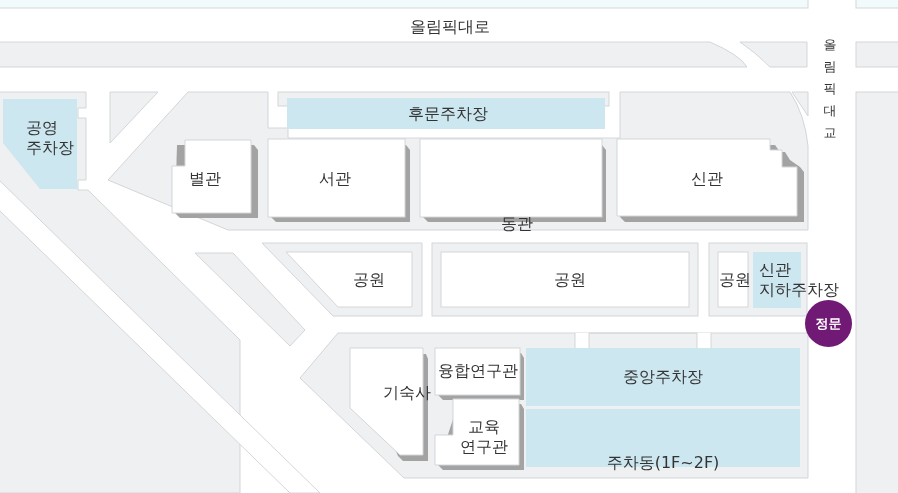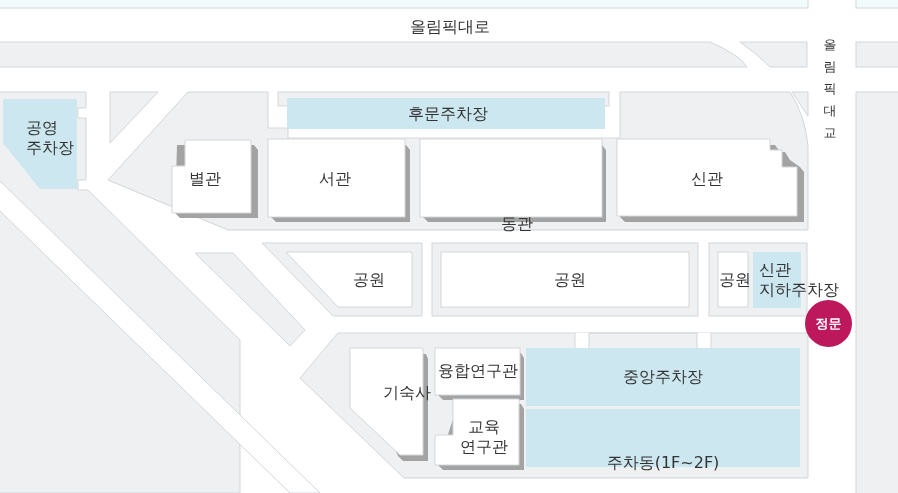--- a/index.html
+++ b/index.html
@@ -1,21 +1,21 @@
 <!DOCTYPE html>
 <html><head>
 <meta charset="utf-8">
 <style>
   html, body { margin:0; padding:0; background:#ffffff; }
   body { width:898px; height:493px; overflow:hidden; position:relative; font-family:"DejaVu Sans", "Liberation Sans", sans-serif; }
   #map { position:absolute; left:0; top:0; width:898px; height:493px; }
   .lbl { position:absolute; font-size:16px; color:#333; line-height:20px; white-space:nowrap; }
   .ctr { transform:translate(-50%,-50%); text-align:center; }
   .vert { position:absolute; font-size:13px; color:#333; line-height:22px; width:16px; text-align:center; white-space:normal; word-break:break-all; }
-  .gate { position:absolute; left:805px; top:300px; width:47px; height:47px; border-radius:50%; background:#be185d; color:#fff; font-size:13px; font-weight:bold; display:flex; align-items:center; justify-content:center; cursor:pointer; }
+  .gate { position:absolute; left:805px; top:300px; width:47px; height:47px; border-radius:50%; background:#701a75; color:#fff; font-size:13px; font-weight:bold; display:flex; align-items:center; justify-content:center; cursor:pointer; }
 </style>
 </head>
 <body>
 
 <svg id="map" viewBox="0 0 898 493" xmlns="http://www.w3.org/2000/svg">
 
   <g>
     <rect x="-1" y="-1" width="809" height="9" fill="#f2fbfb" stroke="#d3d6d8"></rect>
     <rect x="856" y="-1" width="44" height="9" fill="#f2fbfb" stroke="#d3d6d8"></rect>
   </g>

